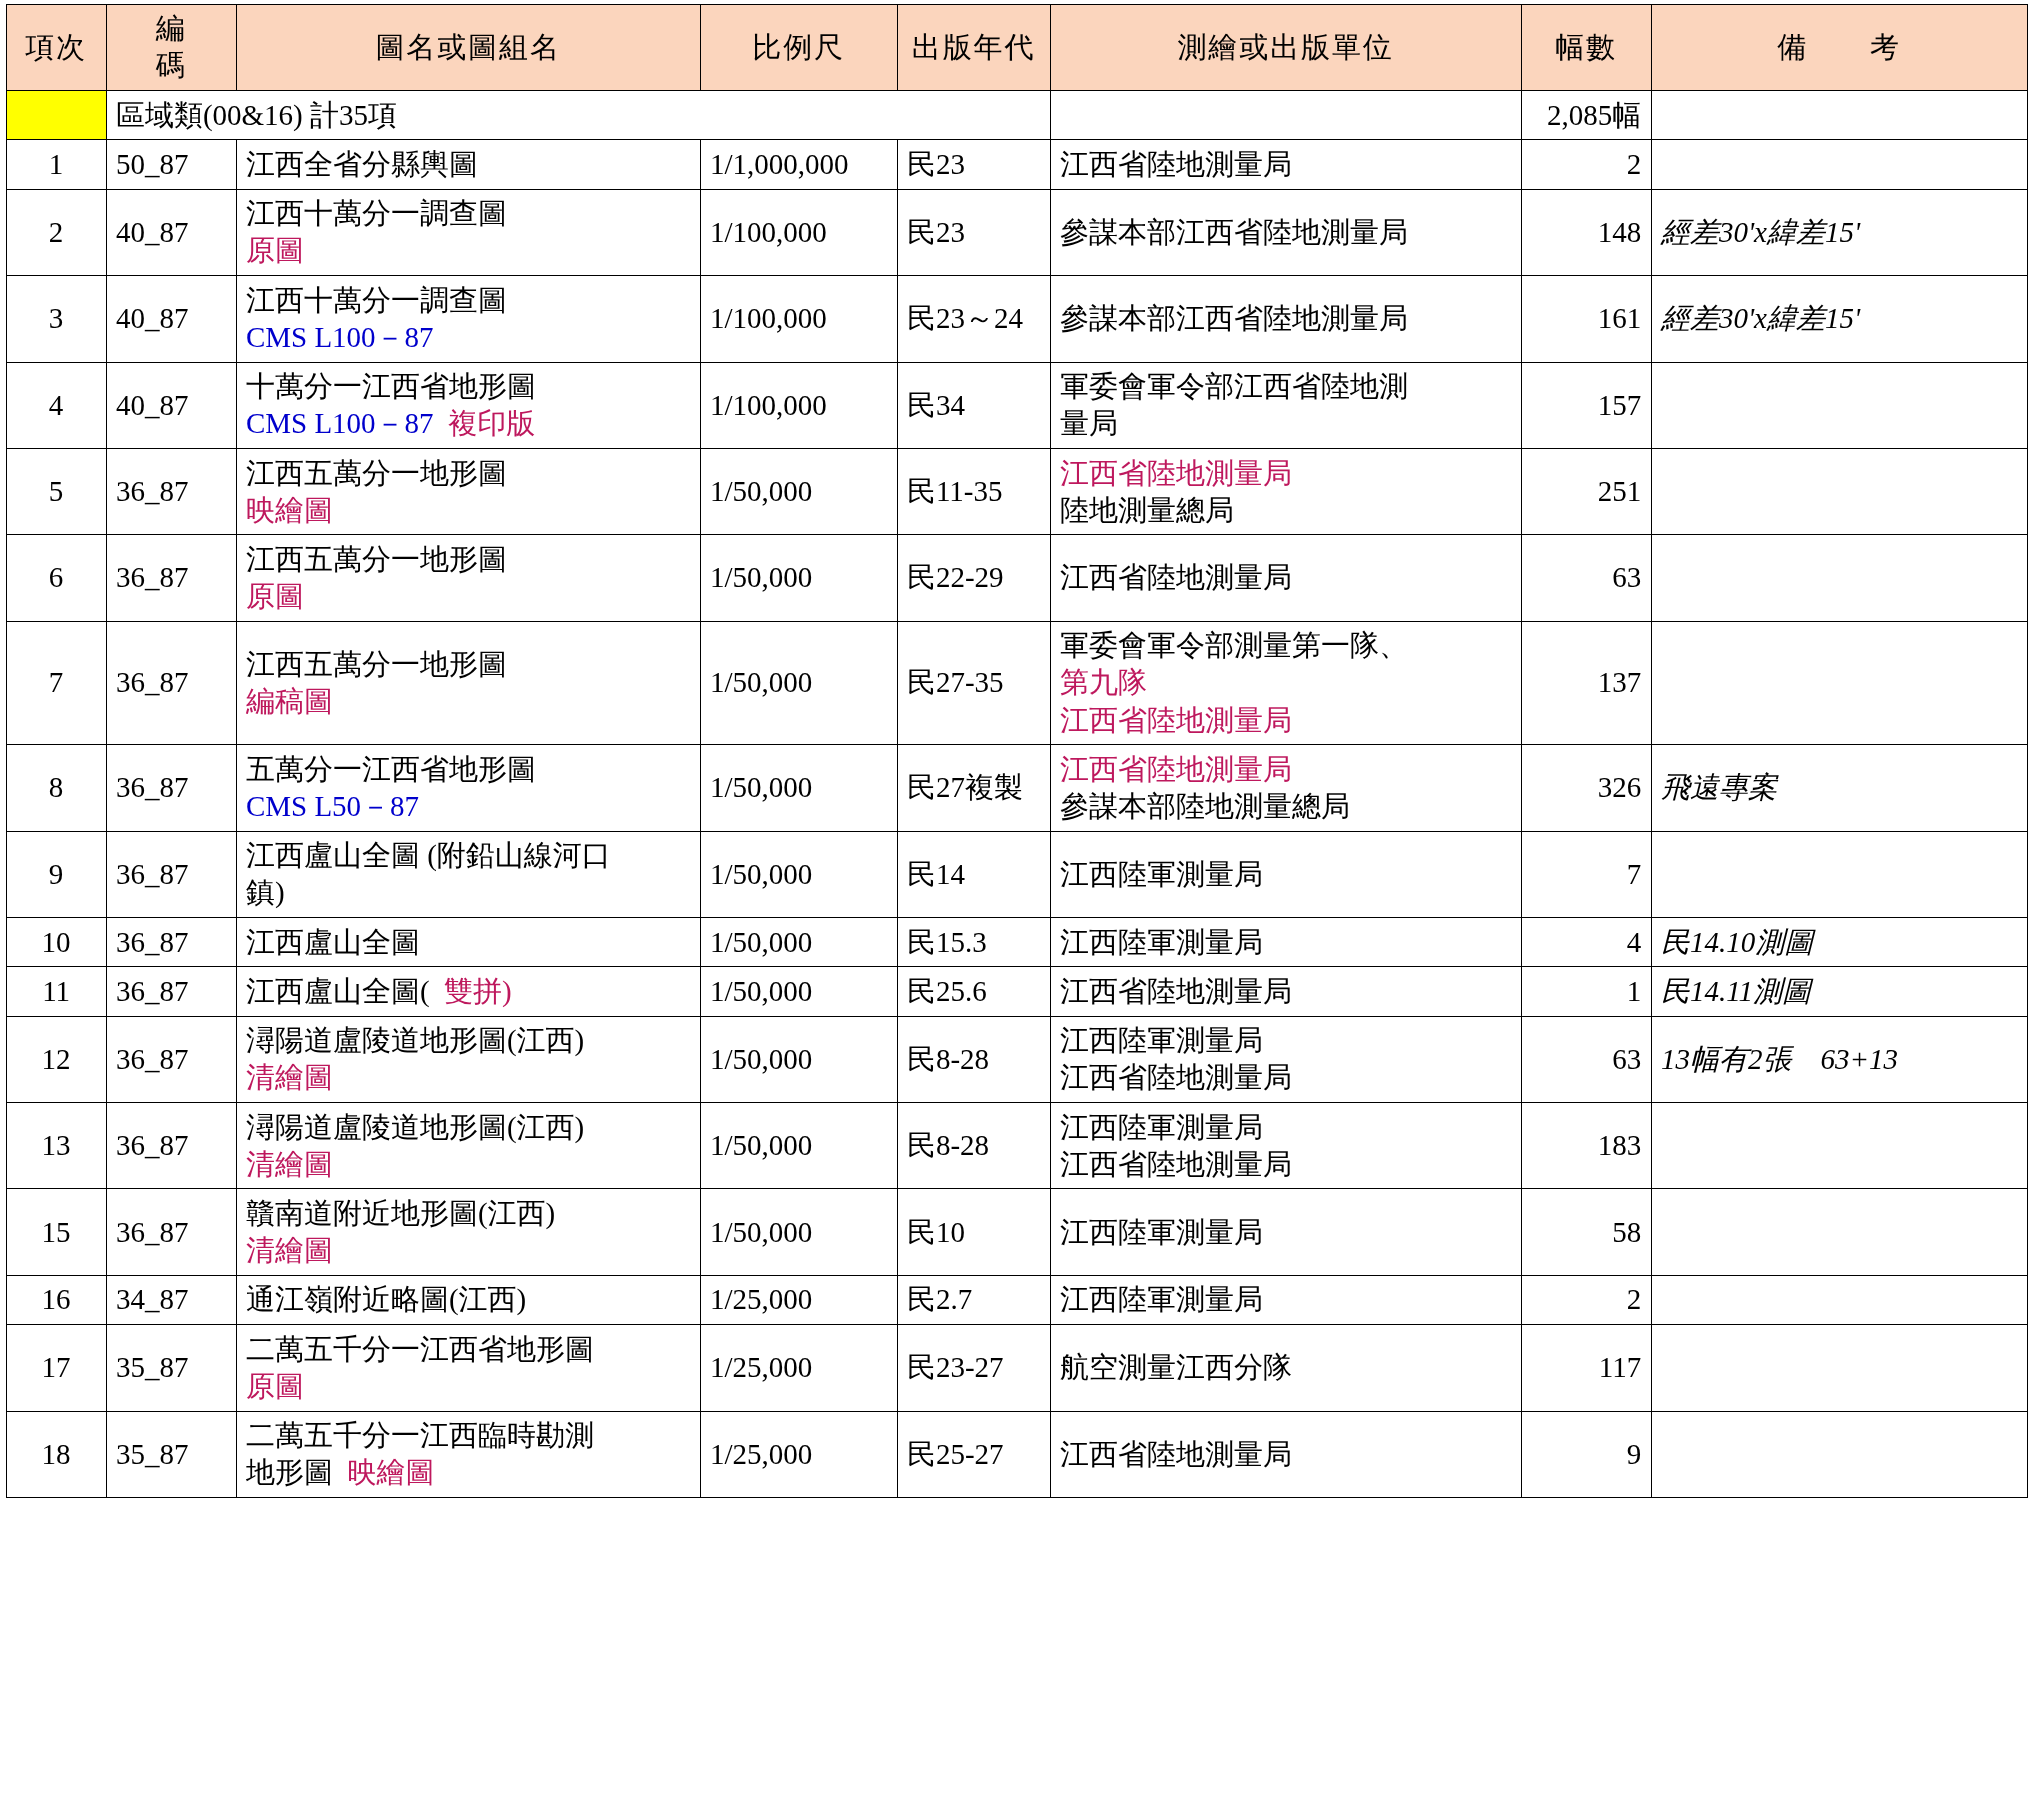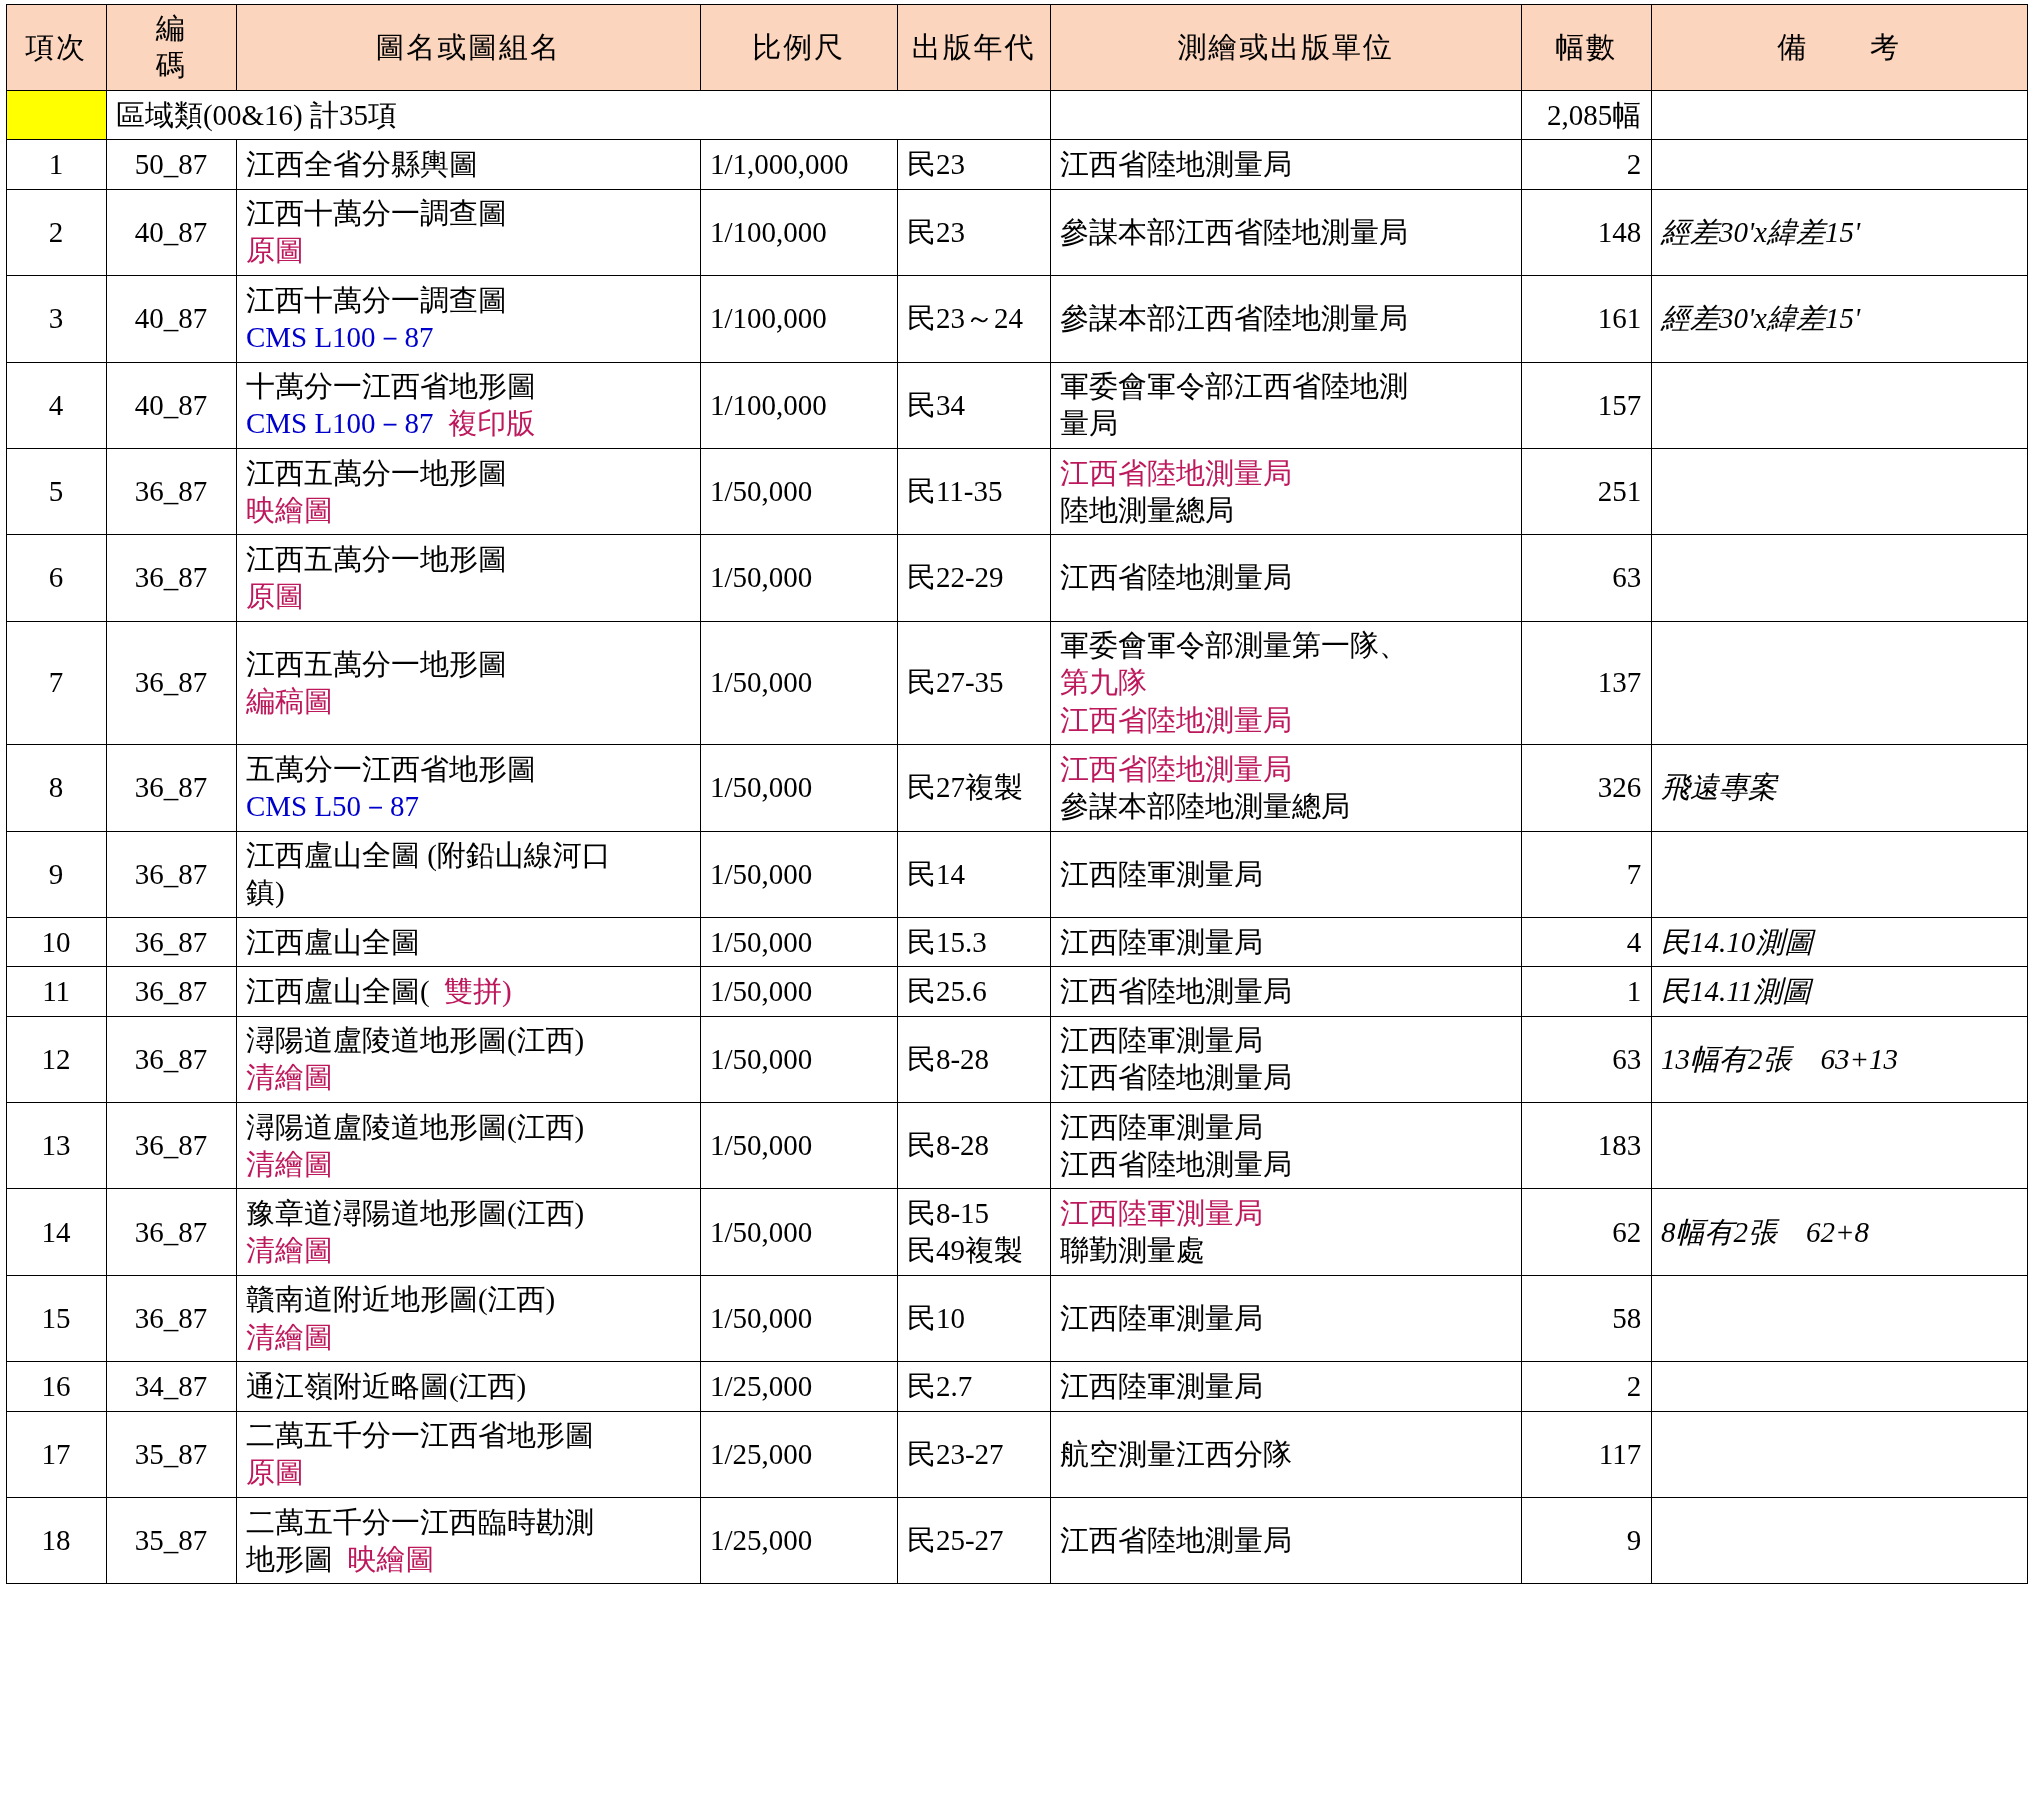--- a/index.html
+++ b/index.html
@@ -42,21 +42,21 @@
     text-align: center;
     font-weight: normal;
     letter-spacing: 1.9px;
     padding: 11px 5.6px;
   }
   .row-group td {
     padding-top: 9.3px;
     padding-bottom: 9.3px;
   }
   td.seq       { text-align: center; }
-  td.code      { text-align: center; }
+  td.code      { text-align: left; }
   td.title     { text-align: left; }
   td.scale     { text-align: left; padding-left: 13px; }
   td.year      { text-align: left; padding-left: 13px; }
   td.org       { text-align: left; padding-left: 13px; }
   td.sheets    { text-align: right; }
   td.remarks   { text-align: left; padding-left: 9.3px; font-style: italic; }
   td.yellow    { background: #ffff00; }
   td.groupname { text-align: left; padding-left: 13px; }
   .line { display: block; }
   .red   { color: #be185d; }
@@ -316,39 +316,20 @@
             <span class="line ">民8-28</span>
           </td>
           <td class="org">
             <span class="line ">江西陸軍測量局</span>
             <span class="line ">江西省陸地測量局</span>
           </td>
           <td class="sheets">183</td>
           <td class="remarks"></td>
         </tr>
         <tr>
-          <td class="seq">14</td>
-          <td class="code">36_87</td>
-          <td class="title">
-            <span class="line ">豫章道潯陽道地形圖(江西)</span>
-            <span class="line red">清繪圖</span>
-          </td>
-          <td class="scale">1/50,000</td>
-          <td class="year">
-            <span class="line ">民8-15</span>
-            <span class="line ">民49複製</span>
-          </td>
-          <td class="org">
-            <span class="line red">江西陸軍測量局</span>
-            <span class="line ">聯勤測量處</span>
-          </td>
-          <td class="sheets">62</td>
-          <td class="remarks">8幅有2張　62+8</td>
-        </tr>
-        <tr>
           <td class="seq">15</td>
           <td class="code">36_87</td>
           <td class="title">
             <span class="line ">贛南道附近地形圖(江西)</span>
             <span class="line red">清繪圖</span>
           </td>
           <td class="scale">1/50,000</td>
           <td class="year">
             <span class="line ">民10</span>
           </td>

